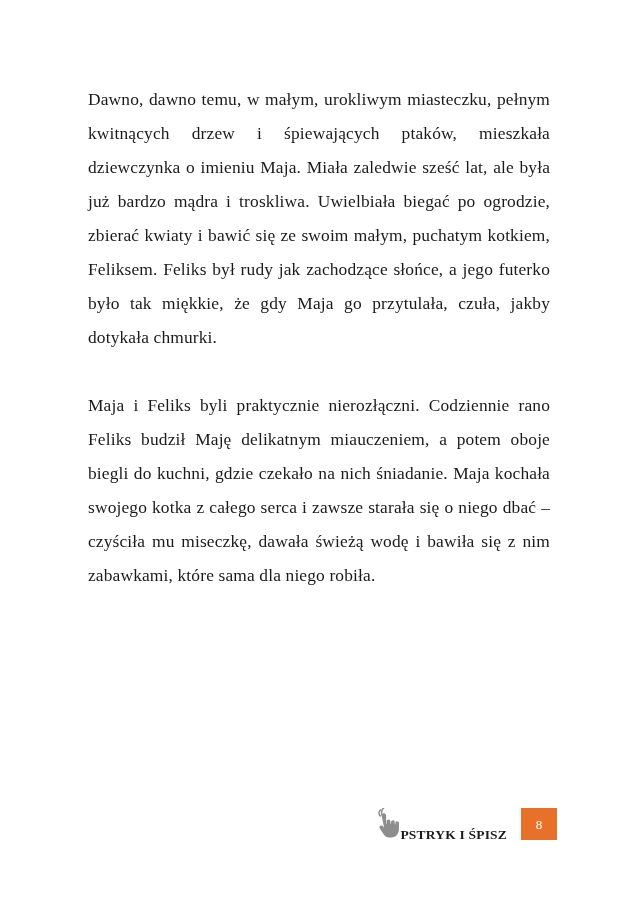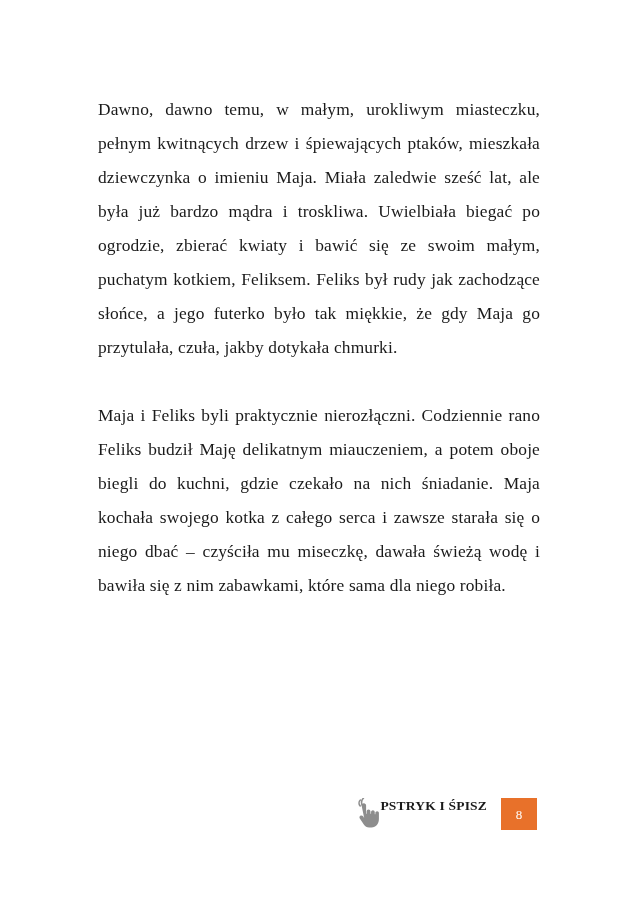--- a/index.html
+++ b/index.html
@@ -15,21 +15,21 @@
     overflow: hidden;
     font-family: "Liberation Serif", "DejaVu Serif", serif;
   }
   .content {
     position: absolute;
     left: 88px;
     top: 82px;
     width: 462px;
   }
   .para {
-    margin: 10px;
+    margin: 0;
     color: #1a1a1a;
     font-size: 17.4px;
     line-height: 34px;
     text-align: justify;
     text-justify: inter-word;
     letter-spacing: 0.15px;
     -webkit-hyphens: none;
     hyphens: none;
   }
   .para + .para {
@@ -38,24 +38,24 @@
   
   .footer {
     position: absolute;
     left: 0;
     top: 798px;
     width: 637px;
     height: 42px;
   }
   .footer-inner {
     position: absolute;
-    right: 100px;
+    right: 80px;
     top: 0;
     display: flex;
-    align-items: flex-start;
+    align-items: flex-end;
     height: 42px;
   }
   .tap-icon {
     width: 26px;
     height: 32px;
     display: block;
     flex: 0 0 auto;
     margin-right: 1px;
   }
   .footer-label {

